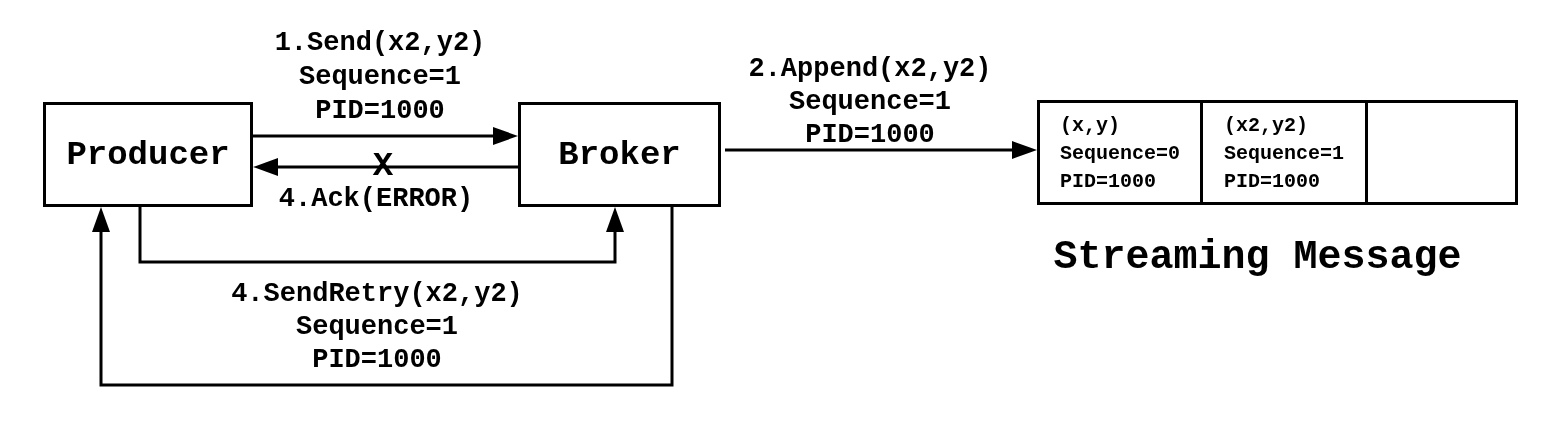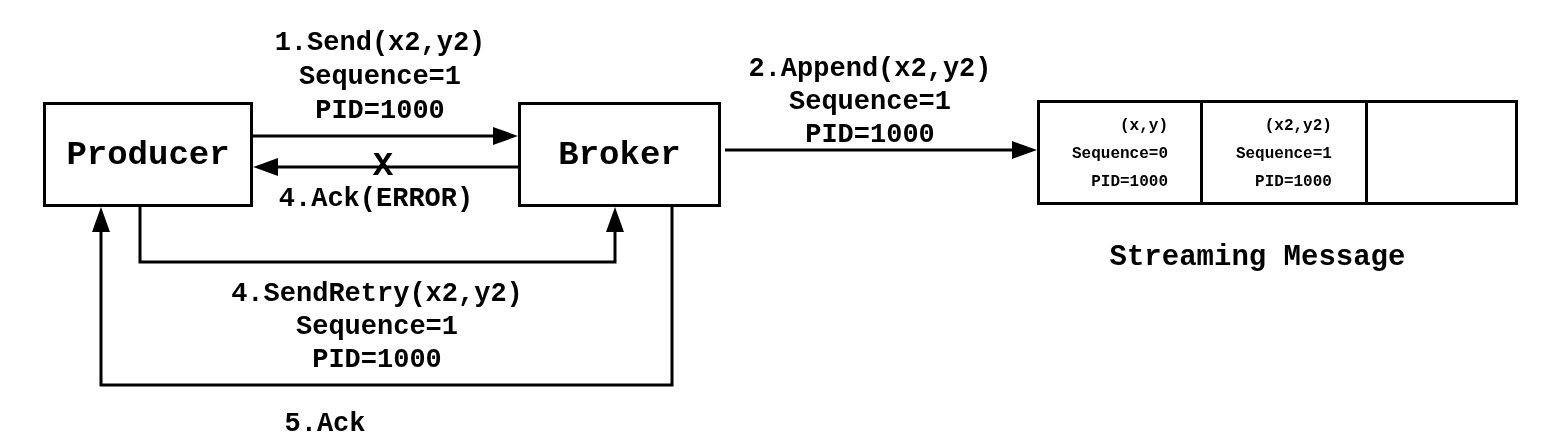--- a/index.html
+++ b/index.html
@@ -56,37 +56,37 @@
     box-sizing: border-box;
     border: 3px solid #000;
     display: flex;
     background: #fff;
   }
   .slot {
     box-sizing: border-box;
     display: flex;
     align-items: center;
     justify-content: center;
-    text-align: right;
-    font-size: 16px;
+    text-align: left;
+    font-size: 20px;
     line-height: 28px;
     white-space: pre-line;
     padding-top: 2px;
   }
   .slot + .slot { border-left: 3px solid #000; }
   .slot-0 { width: 162px; }
   .slot-1 { width: 167px; }
   .slot-2 { width: 152px; }
 
   .caption {
     position: absolute;
     left: 1017px; top: 241px;
     width: 481px;
     text-align: center;
-    font-size: 29px;
+    font-size: 40px;
     line-height: 34px;
   }
 </style>
 </head>
 <body>
 
 <div class="canvas">
 
   <svg class="wires" width="1562" height="448" viewBox="0 0 1562 448">
 
@@ -123,21 +123,20 @@
 PID=1000</div>
 
   <div id="x-mark">X</div>
 
   <div class="msg-label" id="lbl-ack-error">4.Ack(ERROR)</div>
 
   <div class="msg-label" id="lbl-send-retry">4.SendRetry(x2,y2)
 Sequence=1
 PID=1000</div>
 
-  <div class="msg-label" id="lbl-ack">5.Ack</div>
 
   <div class="queue">
     <div class="slot slot-0">(x,y)
 Sequence=0
 PID=1000</div>
     <div class="slot slot-1">(x2,y2)
 Sequence=1
 PID=1000</div>
     <div class="slot slot-2"></div>
   </div>

